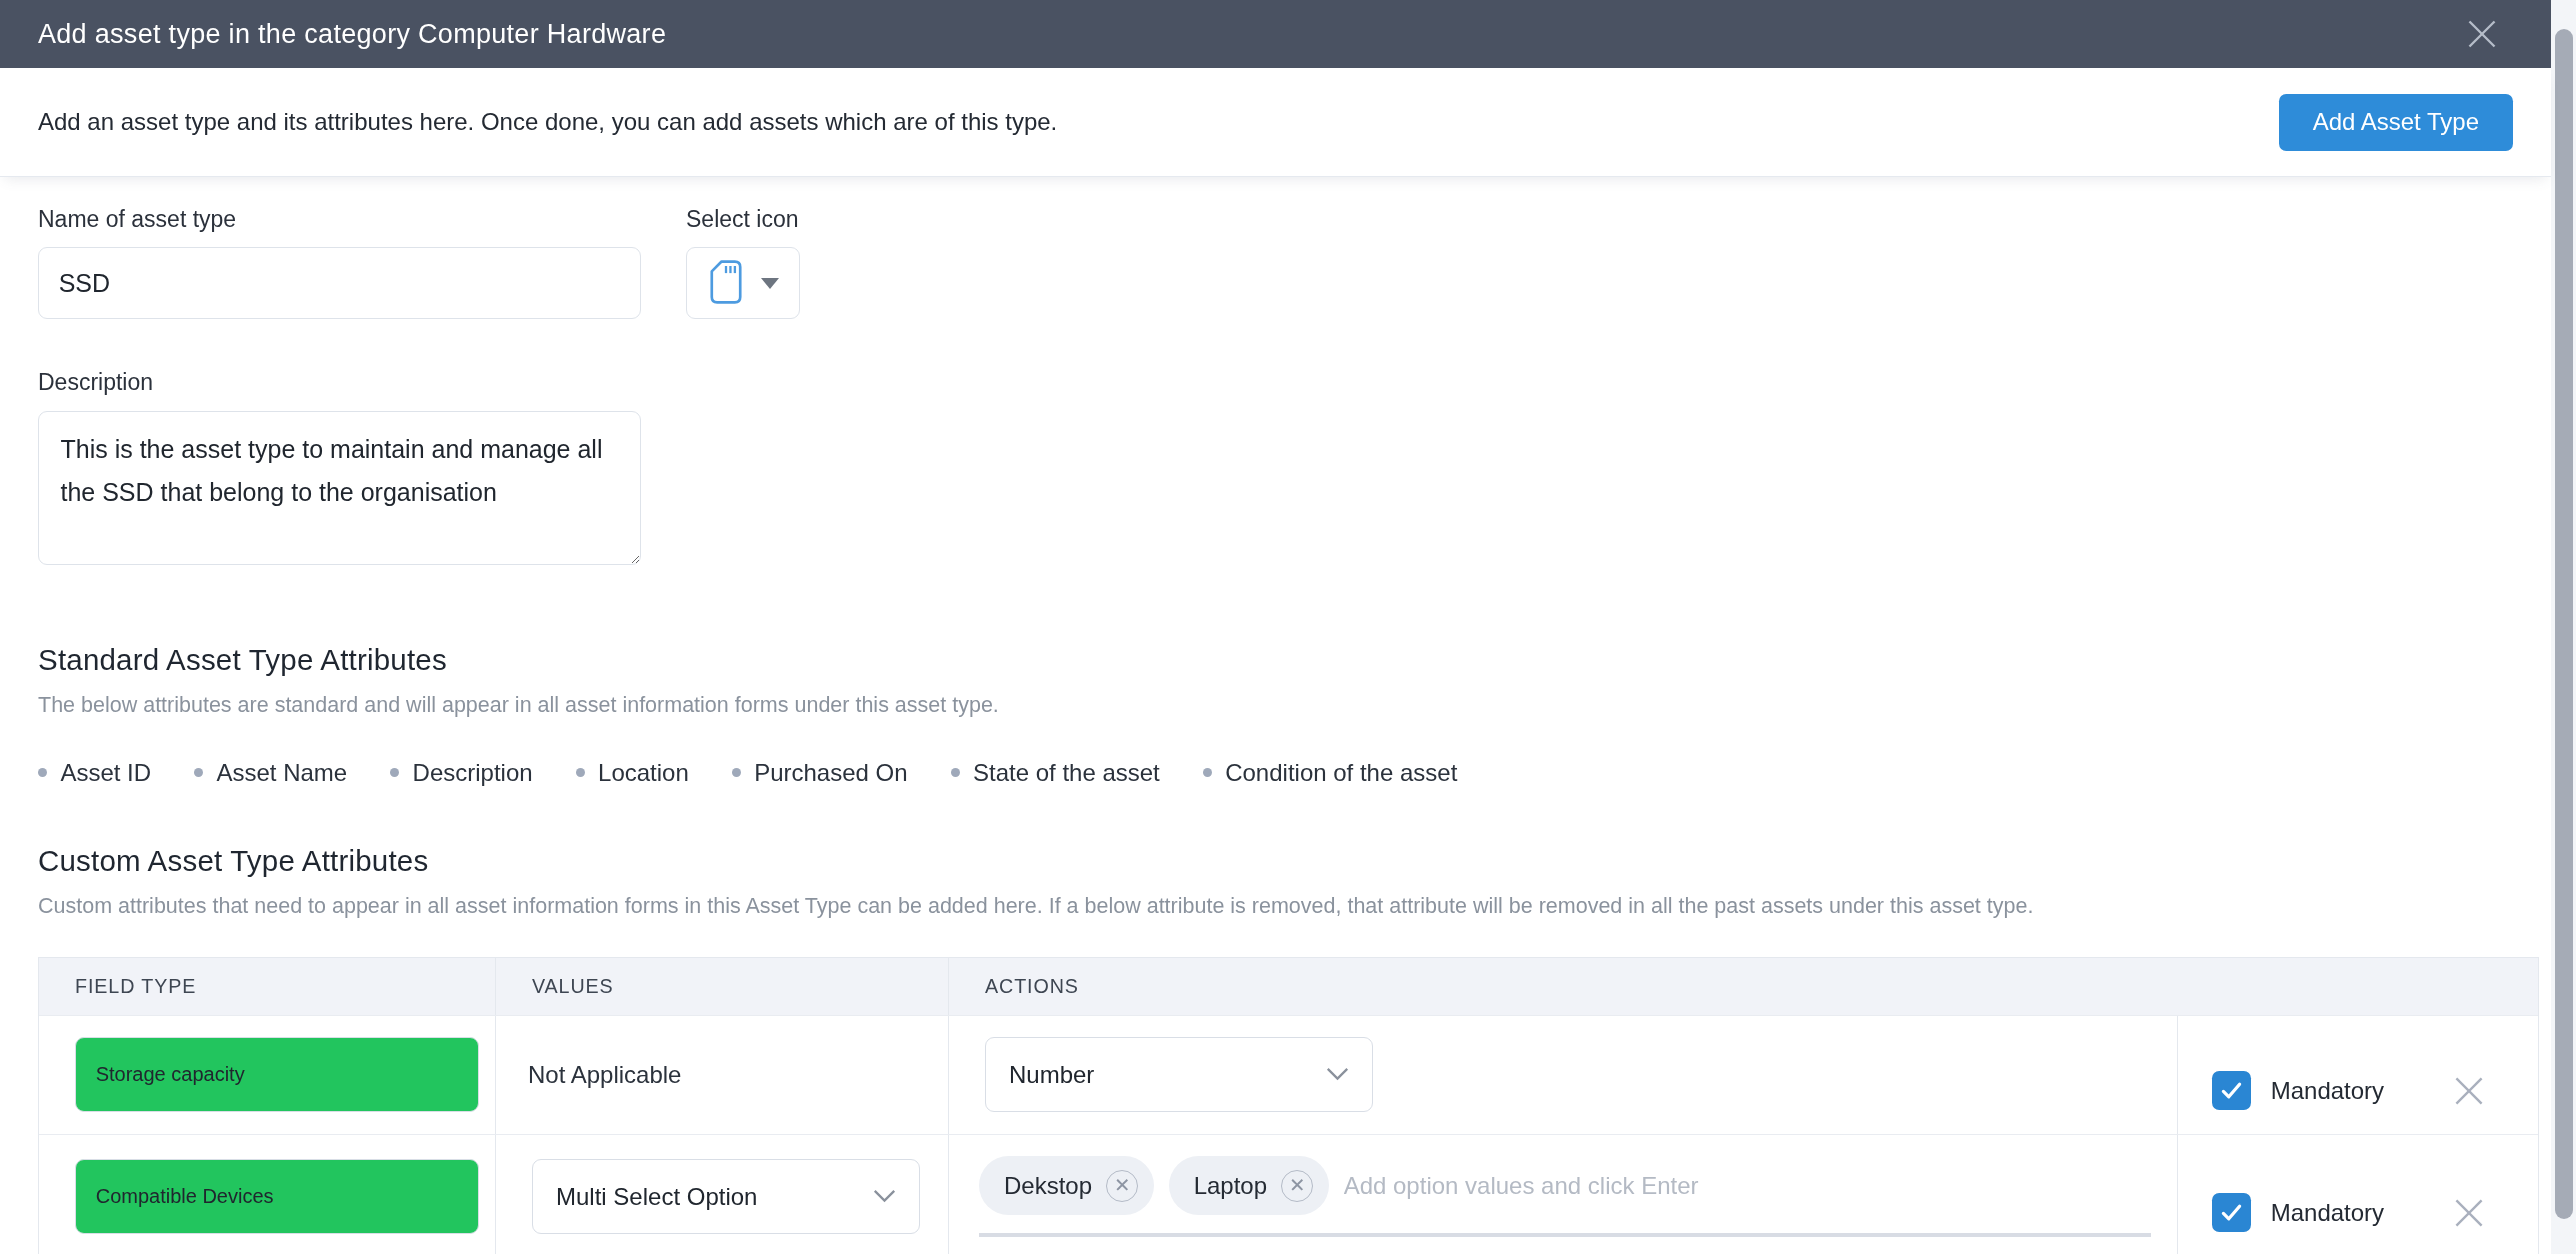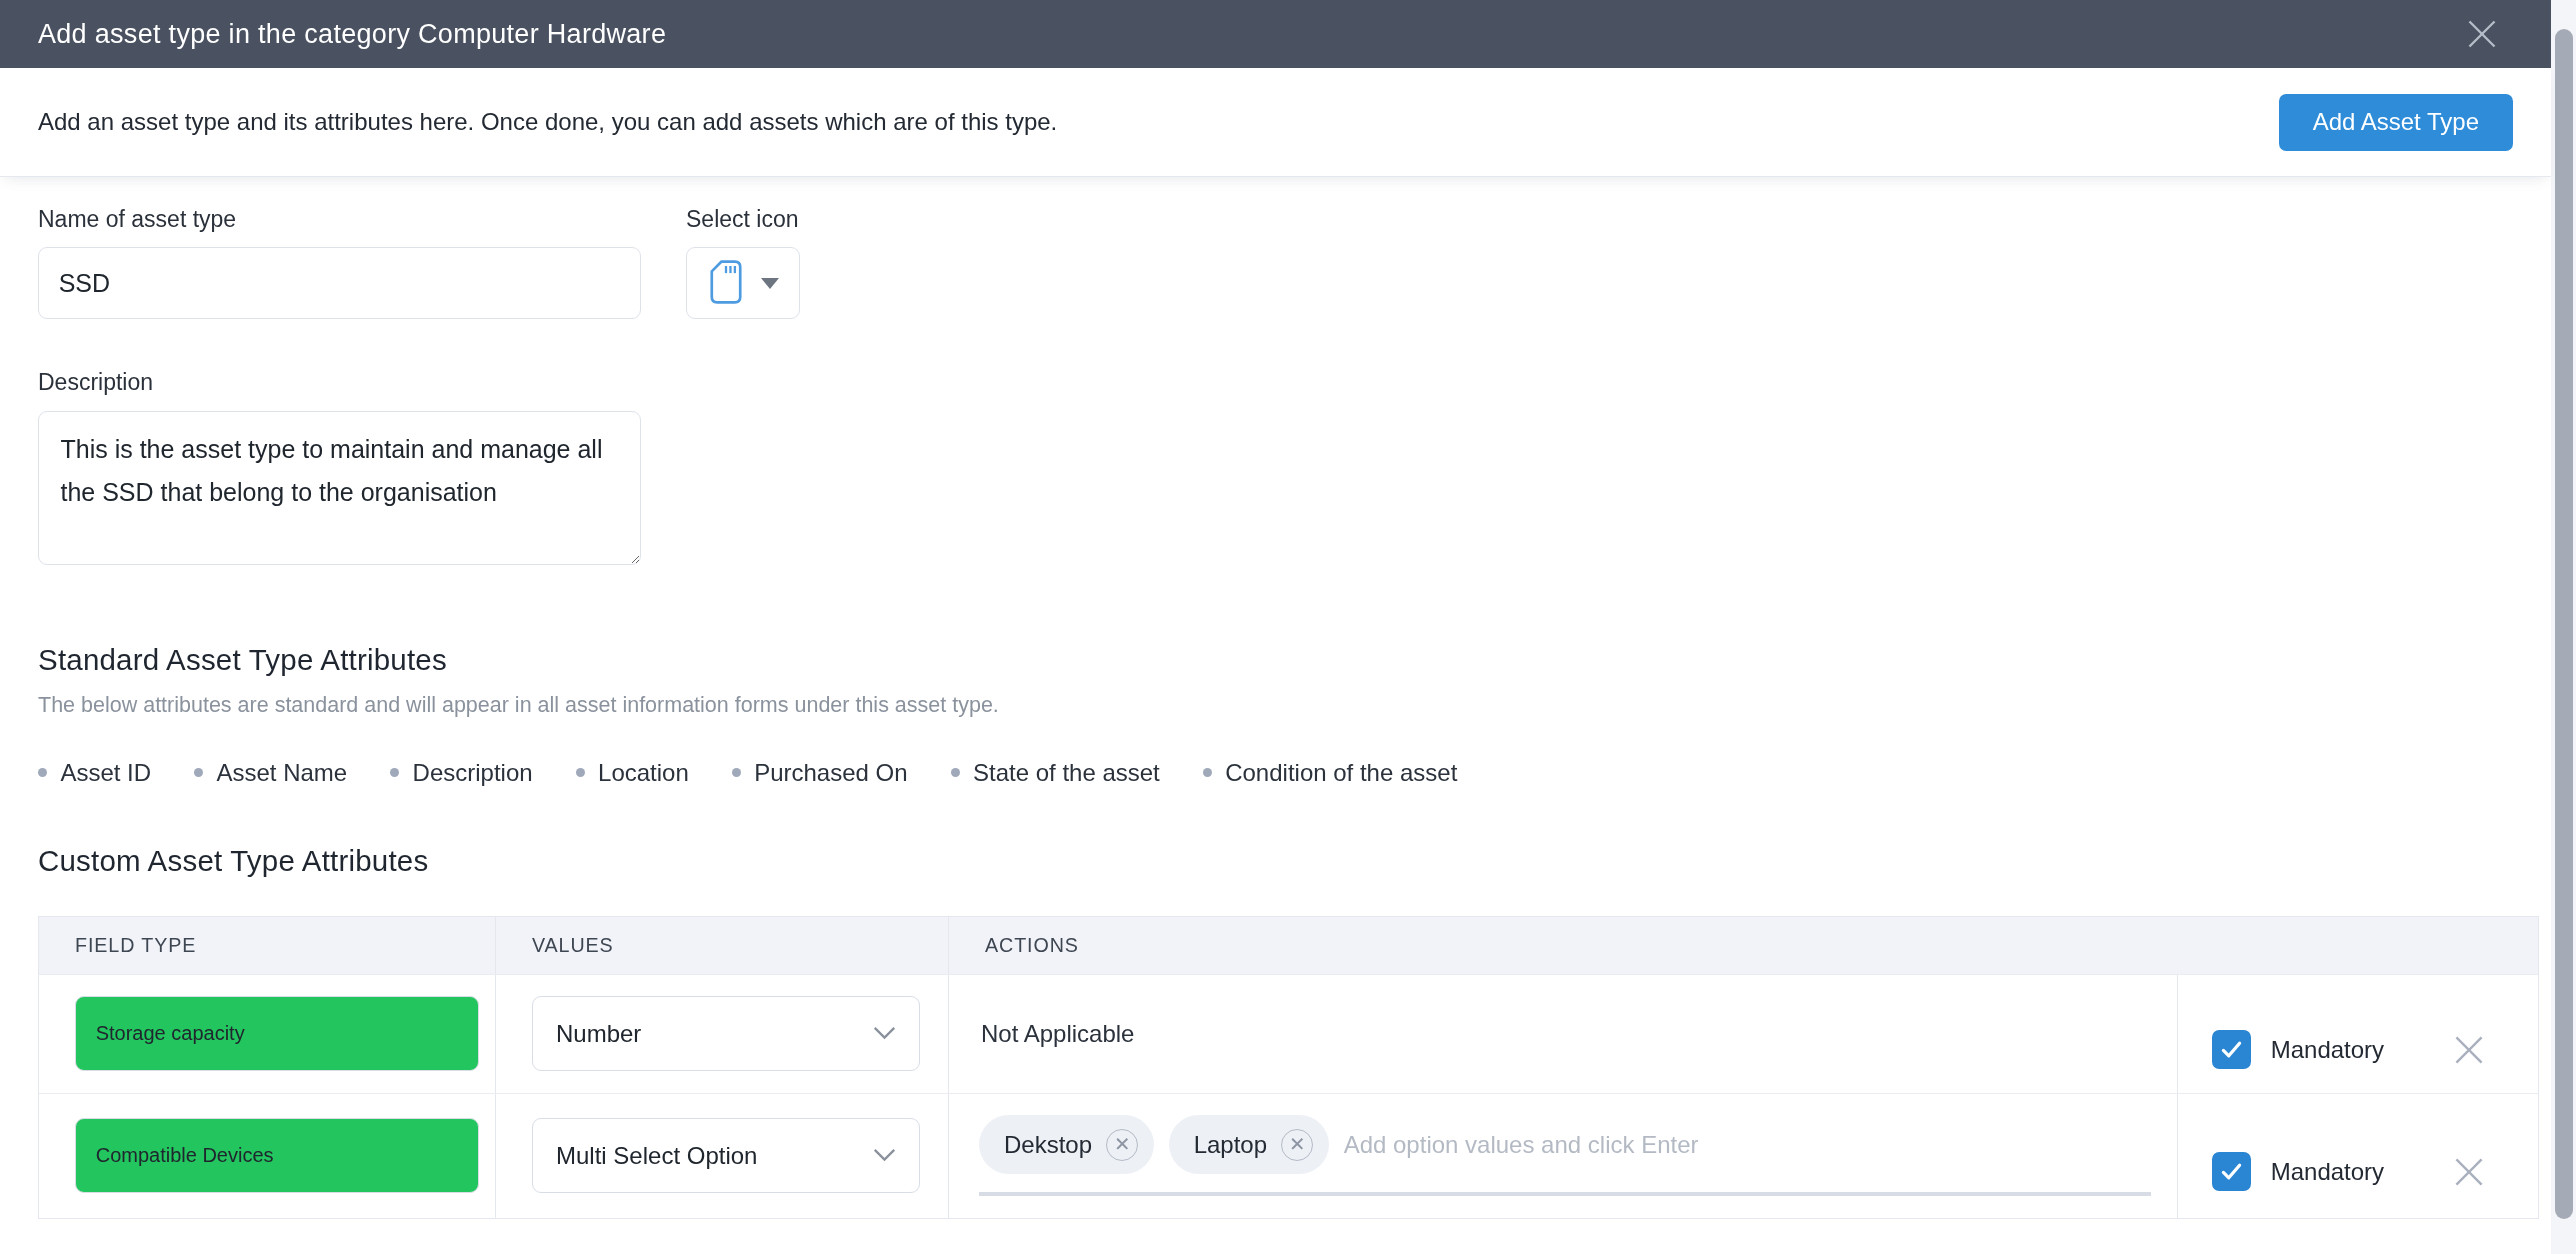--- a/index.html
+++ b/index.html
@@ -211,41 +211,42 @@
             </li>
           <li class="bullet-item">
               <span class="bullet-dot"></span>
               <span>Condition of the asset</span>
             </li>
         </ul>
       </div>
 
       <div class="section custom">
         <div class="section-title">Custom Asset Type Attributes</div>
+        <div class="section-desc">Custom attributes that need to appear in all asset information forms in this Asset Type can be added here. If a below attribute is removed, that attribute will be removed in all the past assets under this asset type.</div>
 
         <div class="attr-table">
           <div class="t-row t-head">
             <div class="t-cell">FIELD TYPE</div>
             <div class="t-cell">VALUES</div>
             <div class="t-cell">ACTIONS</div>
           </div>
 
           <div class="t-row t-body">
             <div class="t-cell">
               <input class="cell-input" type="text" value="Storage capacity" style="">
             </div>
+            <div class="t-cell values-text">Not Applicable</div>
             <div class="t-cell">
               <div class="select-box">
                 <span>Number</span>
                 <svg width="23" height="14.3" viewBox="0 0 26 16">
                   <polyline points="2,2 13,13 24,2" fill="none" stroke="#8a919c" stroke-width="2.6"></polyline>
                 </svg>
               </div>
             </div>
-            <div class="t-cell values-text">Not Applicable</div>
             <div class="t-cell actions-cell">
               <div class="checkbox-wrap">
                 <span class="checkbox">
                   <svg width="27" height="27" viewBox="0 0 30 30">
                       <polyline points="6,16 12,22 24,8" fill="none" stroke="#ffffff" stroke-width="3.6" stroke-linecap="round" stroke-linejoin="round"></polyline>
                     </svg>
                 </span>
                 <span class="mandatory-label">Mandatory</span>
               </div>
               <span class="row-remove">

